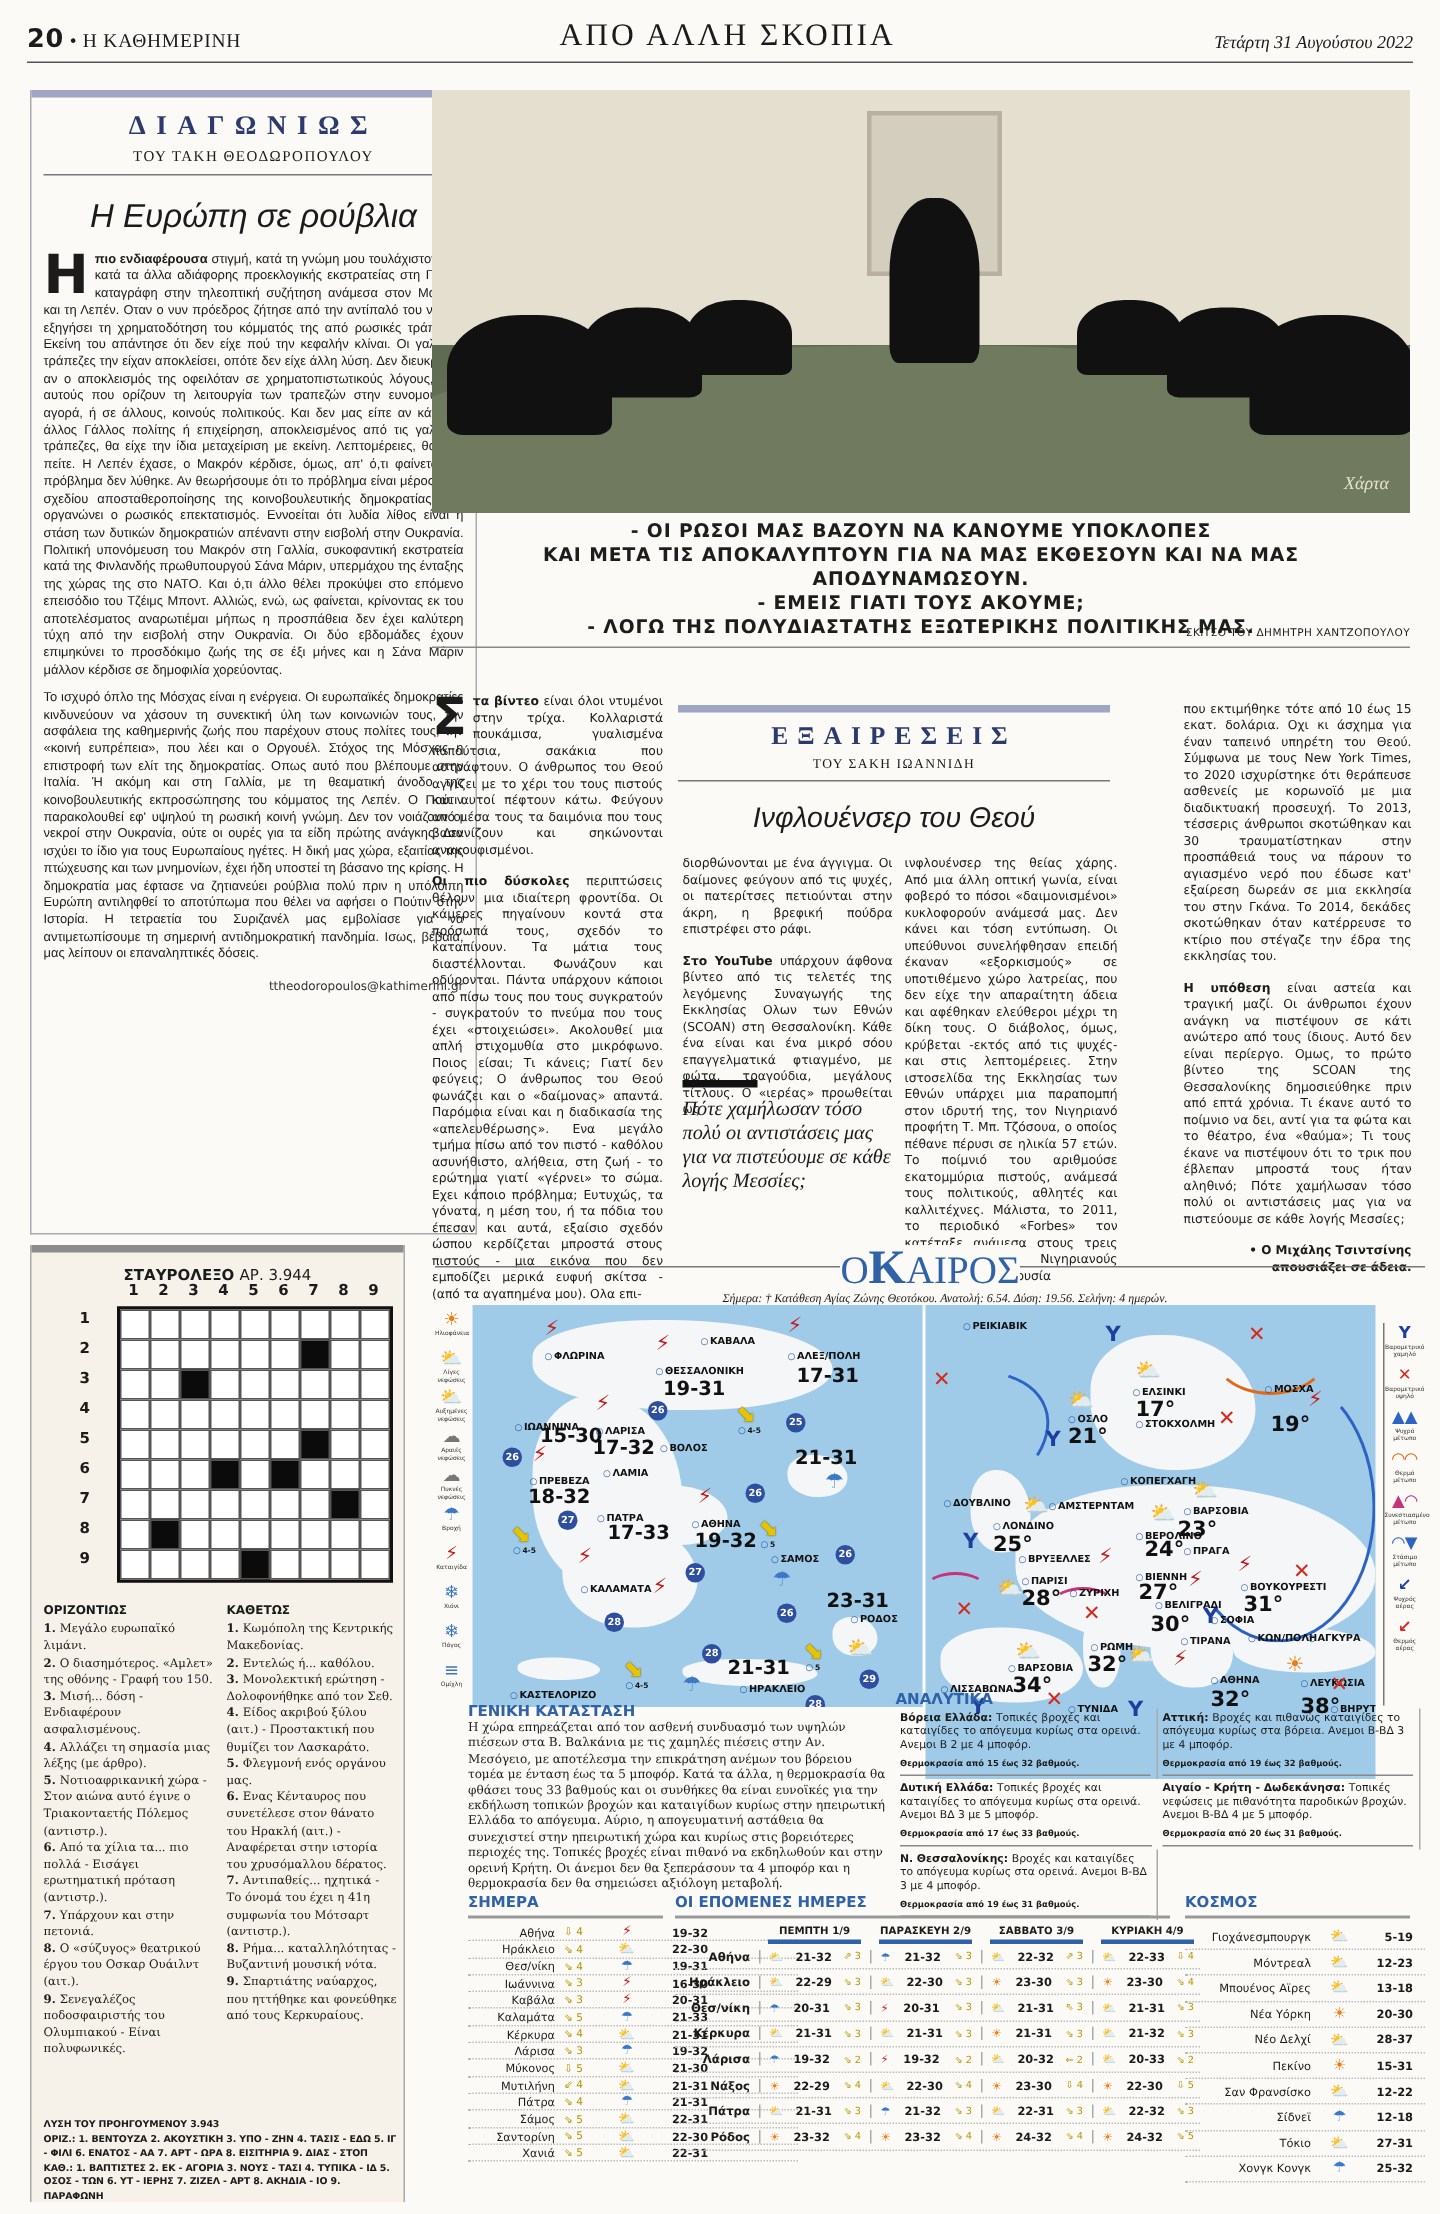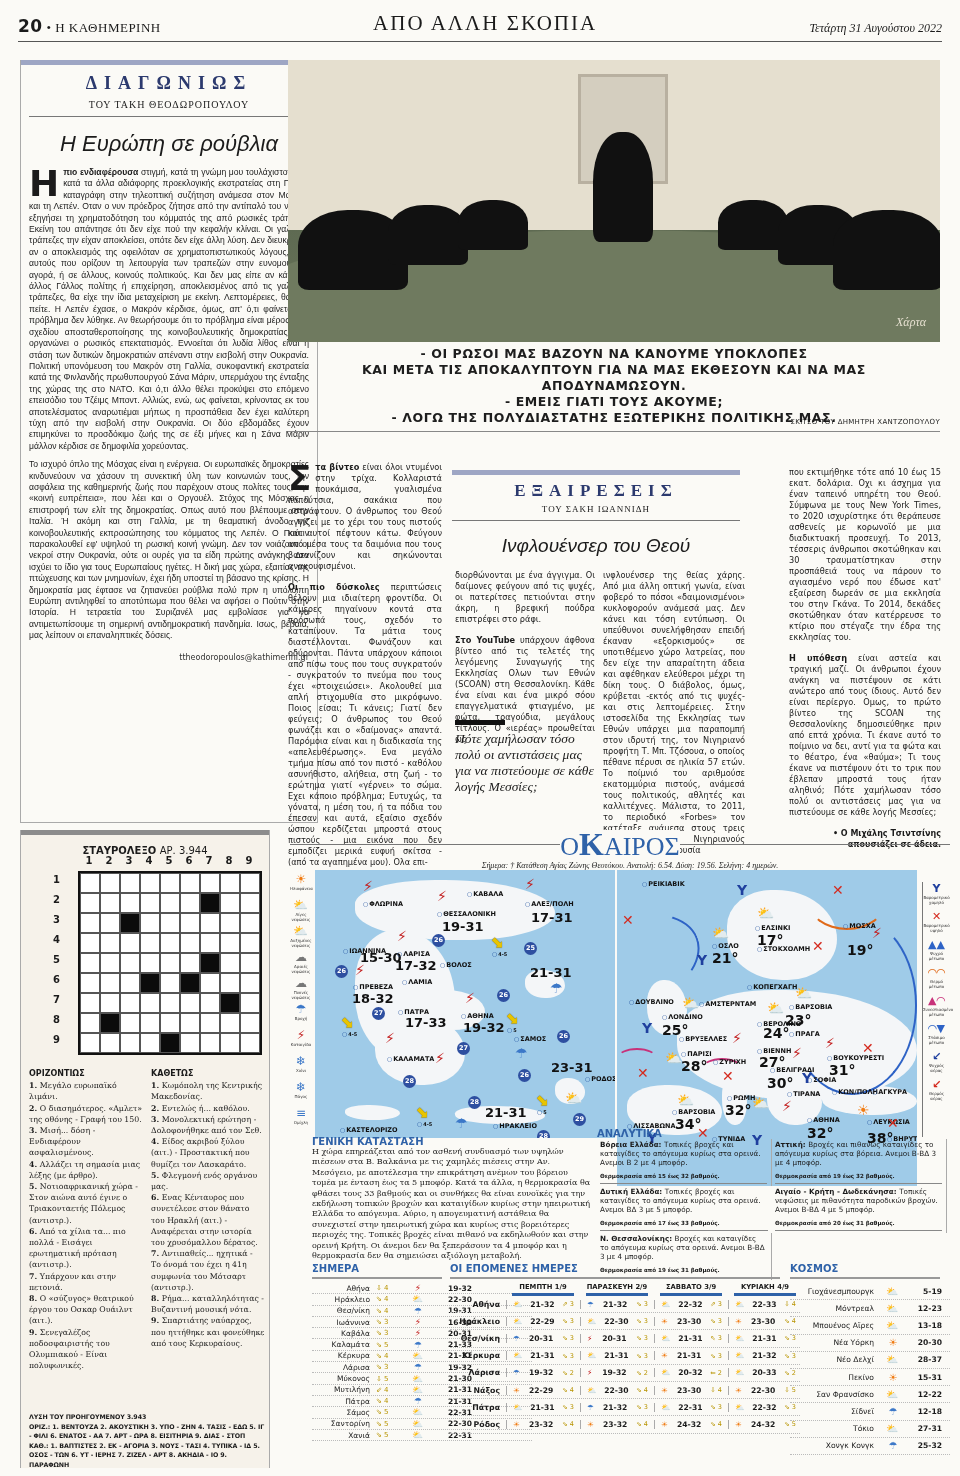--- a/index.html
+++ b/index.html
@@ -388,21 +388,21 @@
       <div class="city" style="left: 125px; top: 91px;">ΒΟΛΟΣ</div>
       <div class="city" style="left: 87px; top: 108px;">ΛΑΜΙΑ</div>
       <div class="city" style="left: 38px; top: 113px;">ΠΡΕΒΕΖΑ</div>
       <div class="tmp" style="left: 37px; top: 121px;">18-32</div>
       <div class="city" style="left: 83px; top: 138px;">ΠΑΤΡΑ</div>
       <div class="tmp" style="left: 90px; top: 145px;">17-33</div>
       <div class="city" style="left: 146px; top: 142px;">ΑΘΗΝΑ</div>
       <div class="tmp" style="left: 148px; top: 150px;">19-32</div>
       <div class="city" style="left: 199px; top: 153px; margin-top: 12px;">ΣΑΜΟΣ</div>
       <div class="city" style="left: 72px; top: 185px;">ΚΑΛΑΜΑΤΑ</div>
-      <div class="city" style="left: 252px; top: 205px; margin-left: 18px;">ΡΟΔΟΣ</div>
+      <div class="city" style="left: 252px; top: 205px;">ΡΟΔΟΣ</div>
       <div class="city" style="left: 178px; top: 252px;">ΗΡΑΚΛΕΙΟ</div>
       <div class="city" style="left: 25px; top: 256px;">ΚΑΣΤΕΛΟΡΙΖΟ</div>
       <div class="sea" style="left: 117px; top: 64px;">26</div>
       <div class="sea" style="left: 209px; top: 72px;">25</div>
       <div class="sea" style="left: 20px; top: 95px;">26</div>
       <div class="sea" style="left: 182px; top: 119px;">26</div>
       <div class="sea" style="left: 57px; top: 137px;">27</div>
       <div class="sea" style="left: 242px; top: 160px;">26</div>
       <div class="sea" style="left: 142px; top: 172px;">27</div>
       <div class="sea" style="left: 203px; top: 199px;">26</div>

